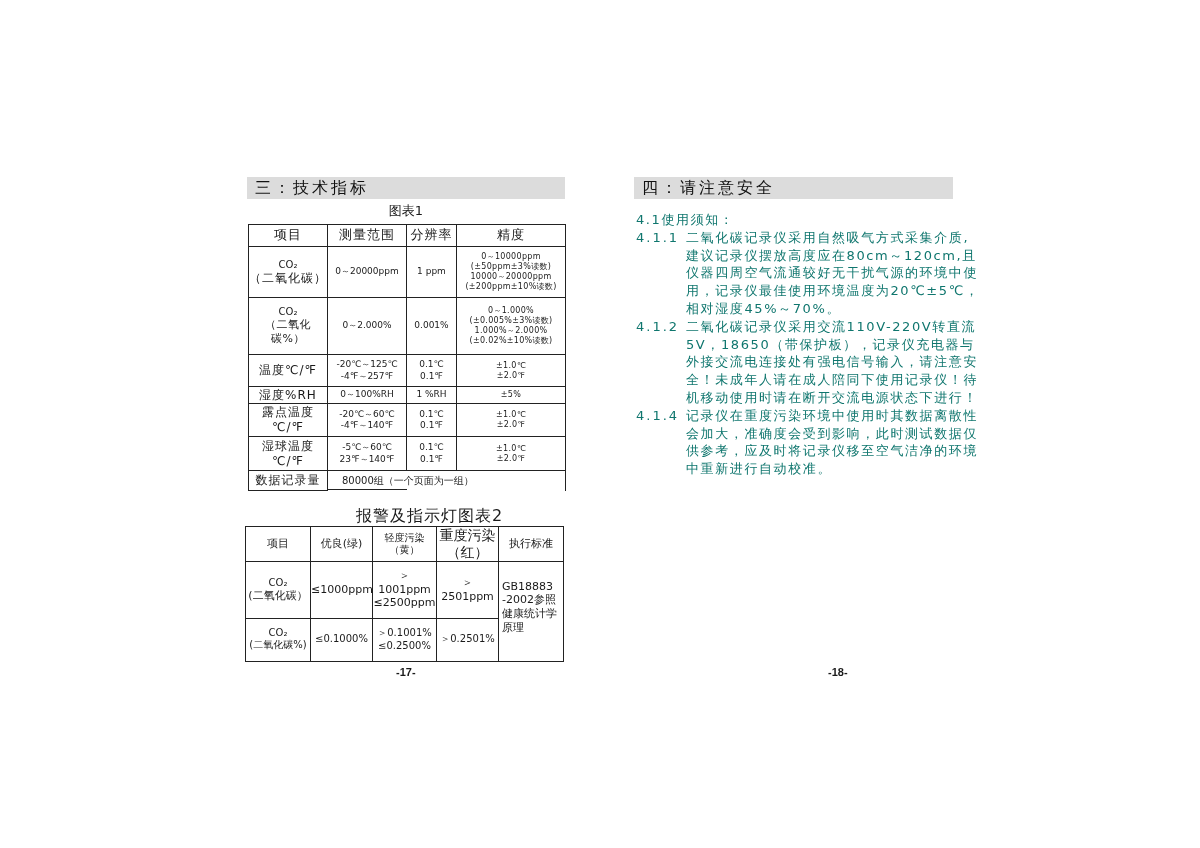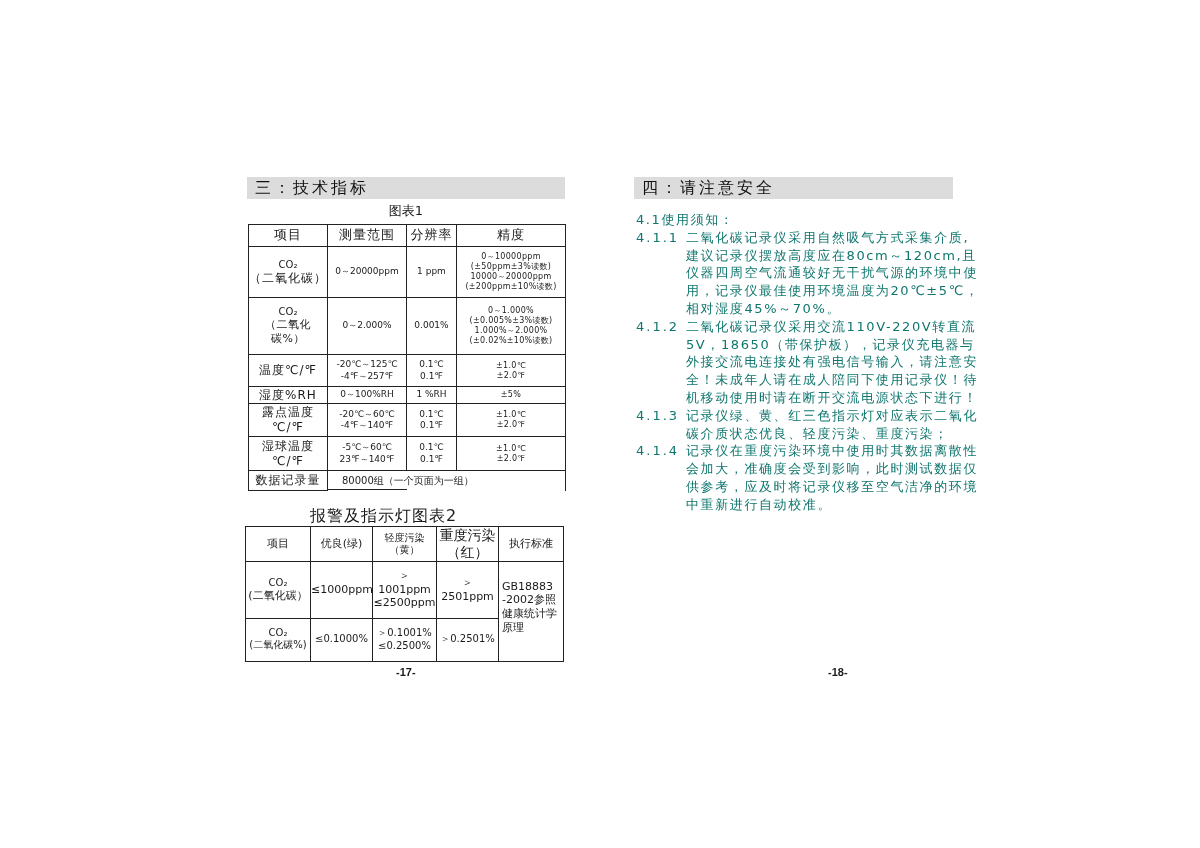--- a/index.html
+++ b/index.html
@@ -20,21 +20,21 @@
     }
     table.spec td, table.spec th {
       border:1px solid #222; text-align:center; vertical-align:middle; padding:0; font-weight:normal;
       line-height:1.25;
     }
     table.spec th { font-size:13px; letter-spacing:1px; }
     .small { font-size:8px; line-height:1.35; letter-spacing:0.3px; }
     .tiny { font-size:9px; line-height:1.3; }
     .co2 { font-size:10px; line-height:1.2; }
     .name { font-size:12px; letter-spacing:1px; }
-    .title2 { position:absolute; font-size:16px; letter-spacing:1px; }
+    .title2 { position:absolute; font-size:16px; letter-spacing:1px;margin-left:46px; }
     .std { text-align:left !important; font-size:11px; padding-left:3px !important; line-height:1.35; vertical-align:top !important; padding-top:18px !important; }
     .pageno { position:absolute; font-family:"Liberation Sans", sans-serif; font-weight:bold; font-size:11px; }
     .usage { position:absolute; left:636px; top:211px; width:345px; font-size:13px; line-height:17.8px; letter-spacing:1.6px; color:#0f766e; }
     .usage .item { display:flex; }
     .usage .num { width:50px; flex:none; white-space:nowrap; letter-spacing:2px; }
     .usage .txt { flex:1; }
   </style>
 </head>
 <body>
 
@@ -213,22 +213,18 @@
   <div>4.1使用须知：</div>
   <div class="item">
     <span class="num">4.1.1</span>
     <span class="txt">二氧化碳记录仪采用自然吸气方式采集介质,建议记录仪摆放高度应在80cm～120cm,且仪器四周空气流通较好无干扰气源的环境中使用，记录仪最佳使用环境温度为20℃±5℃，相对湿度45%～70%。</span>
   </div>
   <div class="item">
     <span class="num">4.1.2</span>
     <span class="txt">二氧化碳记录仪采用交流110V-220V转直流5V，18650（带保护板），记录仪充电器与外接交流电连接处有强电信号输入，请注意安全！未成年人请在成人陪同下使用记录仪！待机移动使用时请在断开交流电源状态下进行！</span>
   </div>
   <div class="item">
-    <span class="num">4.1.3</span>
-    <span class="txt">记录仪绿、黄、红三色指示灯对应表示二氧化碳介质状态优良、轻度污染、重度污染；</span>
-  </div>
-  <div class="item">
     <span class="num">4.1.4</span>
     <span class="txt">记录仪在重度污染环境中使用时其数据离散性会加大，准确度会受到影响，此时测试数据仅供参考，应及时将记录仪移至空气洁净的环境中重新进行自动校准。</span>
   </div>
 </div>
 
 <div class="pageno" style="left:828px; top:666px;">-18-</div>
 
 </body></html>

